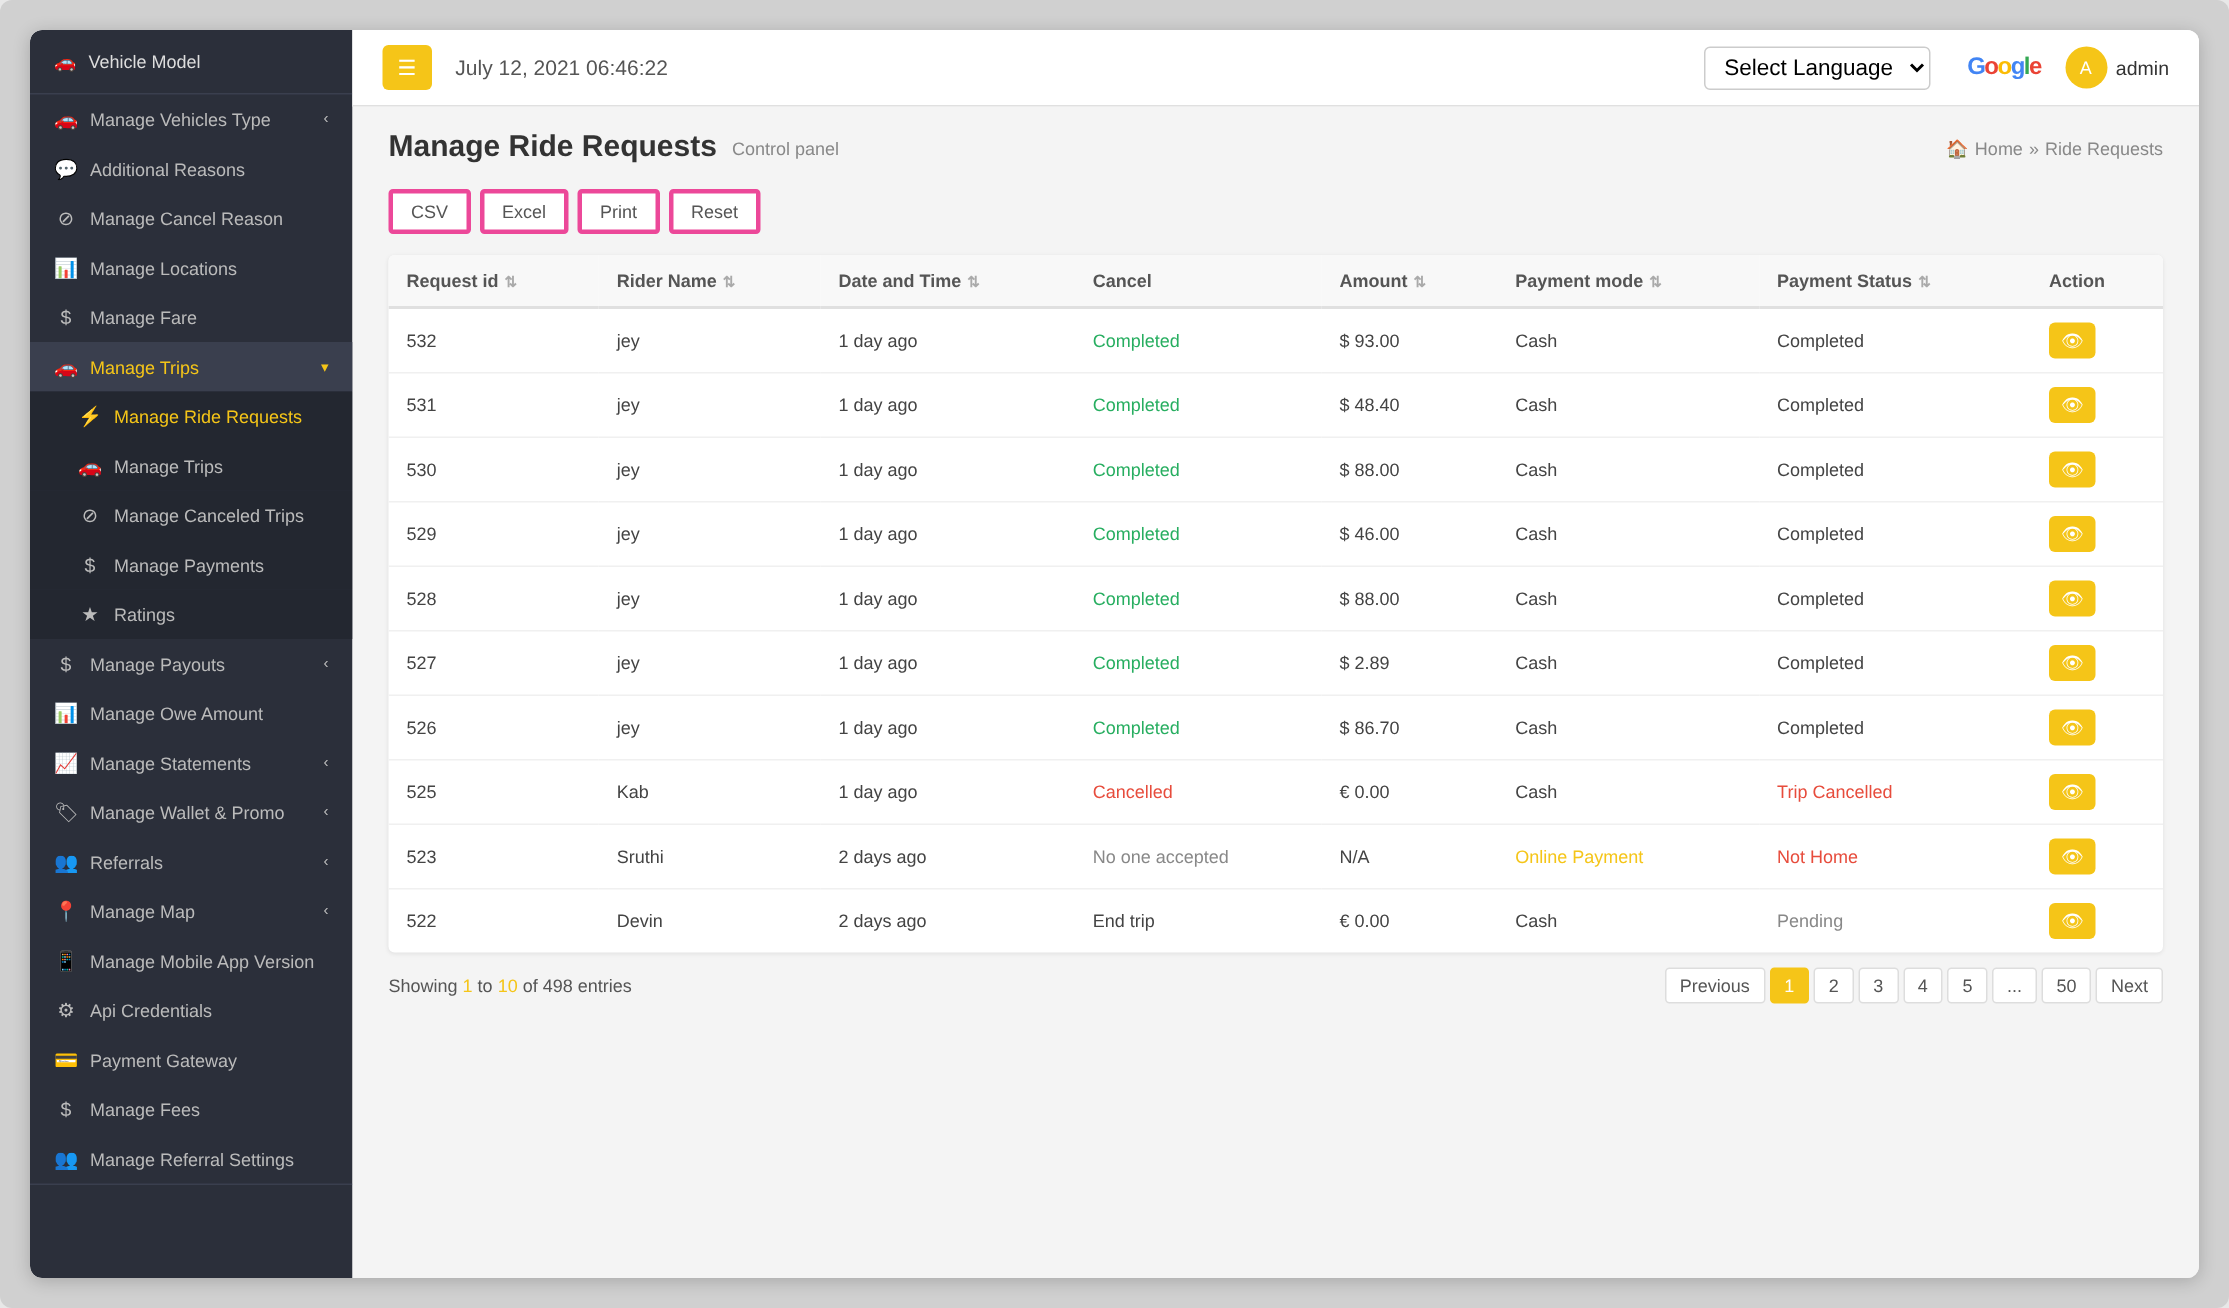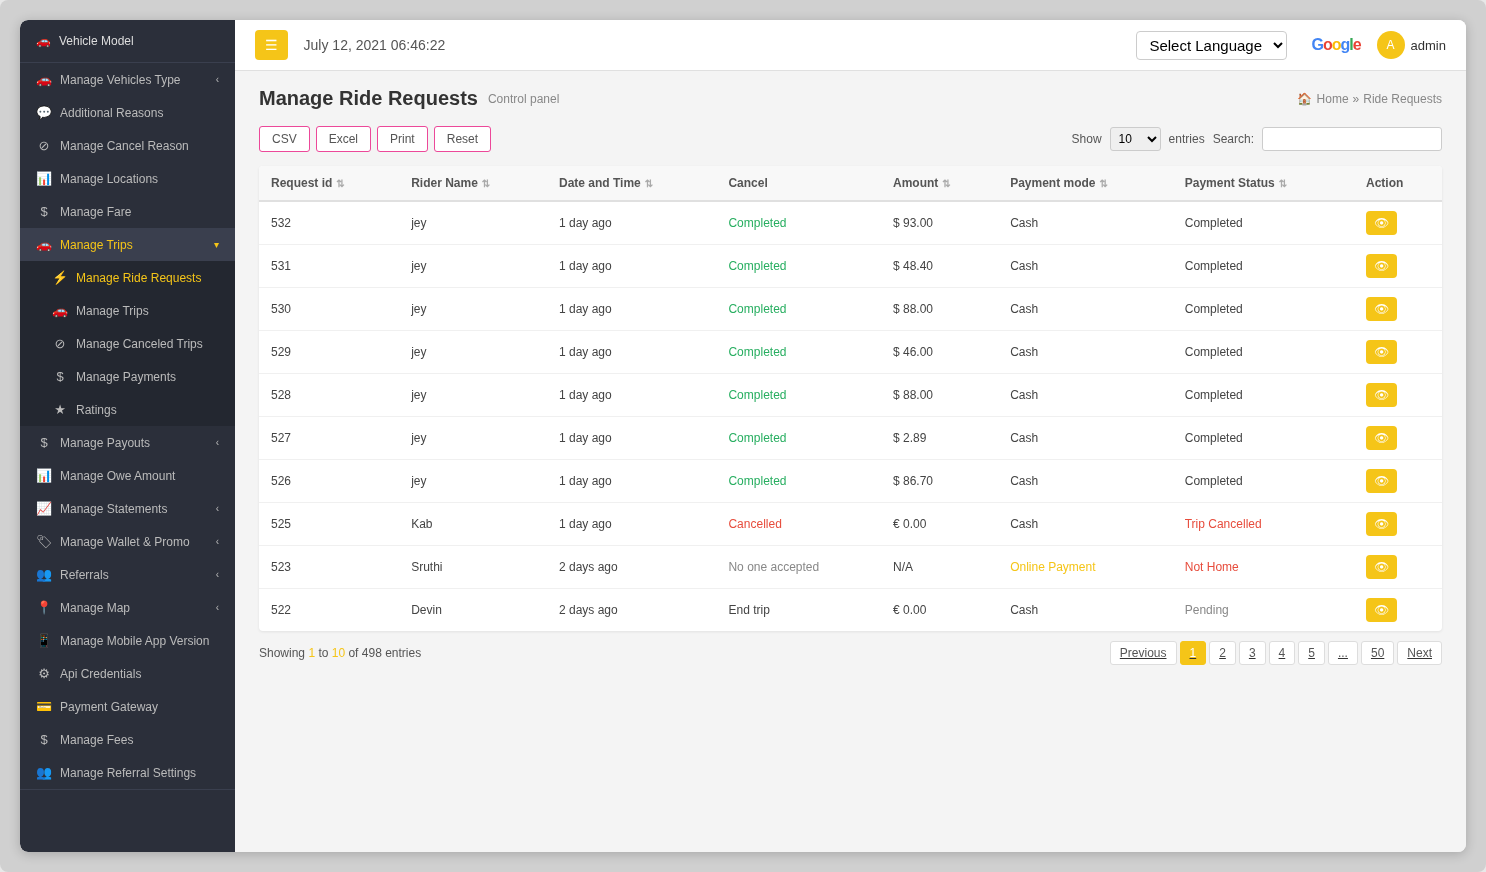--- a/index.html
+++ b/index.html
@@ -41,21 +41,21 @@
     .page-title-group { display: flex; align-items: center; gap: 10px; }
     .page-title { font-size: 20px; font-weight: bold; color: #333; }
     .page-subtitle { font-size: 12px; color: #888; }
     .breadcrumb { font-size: 12px; color: #888; display: flex; align-items: center; gap: 4px; }
 
     
     .content { padding: 8px 24px 16px; flex: 1; }
 
     
     .toolbar { display: flex; align-items: center; gap: 6px; margin-bottom: 14px; flex-wrap: wrap; }
-    .toolbar button { padding: 5px 12px; border: 1px solid #ec4899; background: #fff; border-radius: 3px; cursor: pointer; font-size: 12px; color: #555; }
+    .toolbar button { padding: 5px 12px; border: 3px solid #ec4899; background: #fff; border-radius: 3px; cursor: pointer; font-size: 12px; color: #555; }
     .toolbar-right { margin-left: auto; display: flex; align-items: center; gap: 8px; }
     .toolbar-right label { font-size: 12px; color: #555; }
     .toolbar-right select { border: 1px solid #ccc; border-radius: 3px; padding: 3px 4px; font-size: 12px; }
     .toolbar-right .entries-label { font-size: 12px; color: #555; }
     .toolbar-right .search-label { font-size: 12px; color: #555; }
     .toolbar-right input { border: 1px solid #ccc; border-radius: 3px; padding: 4px 8px; font-size: 12px; width: 180px; }
 
     
     .table-wrapper { background: #fff; border-radius: 4px; overflow: hidden; box-shadow: 0 1px 3px rgba(0,0,0,0.08); }
     table { width: 100%; border-collapse: collapse; }
@@ -72,21 +72,21 @@
     .payment-online { color: #f5c518; }
     .payment-notpaid { color: #e74c3c; }
     .payment-tripcancelled { color: #e74c3c; }
     .payment-pending { color: #888; }
     .action-btn { background: #f5c518; border: none; border-radius: 4px; padding: 5px 8px; cursor: pointer; color: #fff; font-size: 12px; }
 
     
     .table-footer { padding: 10px 0; display: flex; align-items: center; justify-content: space-between; }
     .table-footer .showing { font-size: 12px; color: #555; }
     .table-footer .showing a { color: #f5c518; text-decoration: none; }
-    .pagination { display: flex; align-items: flex-start; gap: 3px; text-decoration: underline; }
+    .pagination { display: flex; align-items: flex-start; gap: 3px; }
     .pagination button { border: 1px solid #ddd; background: #fff; padding: 4px 9px; border-radius: 3px; cursor: pointer; font-size: 12px; color: #555; }
     .pagination button.active { background: #f5c518; color: #fff; border-color: #f5c518; }
 
     
     .footer { padding: 12px 24px; font-size: 11px; color: #888; border-top: 1px solid #e0e0e0; background: #fff; }
     .footer a { color: #f5c518; text-decoration: none; }
   </style>
 </head>
 <body>
 
@@ -232,27 +232,20 @@
         </div>
       </div>
 
       <div class="content">
 
         <div class="toolbar">
           <button>CSV</button>
           <button>Excel</button>
           <button>Print</button>
           <button>Reset</button>
-          <div class="toolbar-right">
-            <label>Show</label>
-            <select id="show-select"><option value="10">10</option><option value="25">25</option><option value="50">50</option><option value="100">100</option></select>
-            <span class="entries-label">entries</span>
-            <span class="search-label">Search:</span>
-            <input type="text" style="">
-          </div>
         </div>
 
         <div class="table-wrapper">
           <table>
             <thead>
               <tr id="table-header-row">
                   <th>Request id<span class="sort-icon">⇅</span></th>
                   <th>Rider Name<span class="sort-icon">⇅</span></th>
                   <th>Date and Time<span class="sort-icon">⇅</span></th>
                   <th>Cancel</th>

